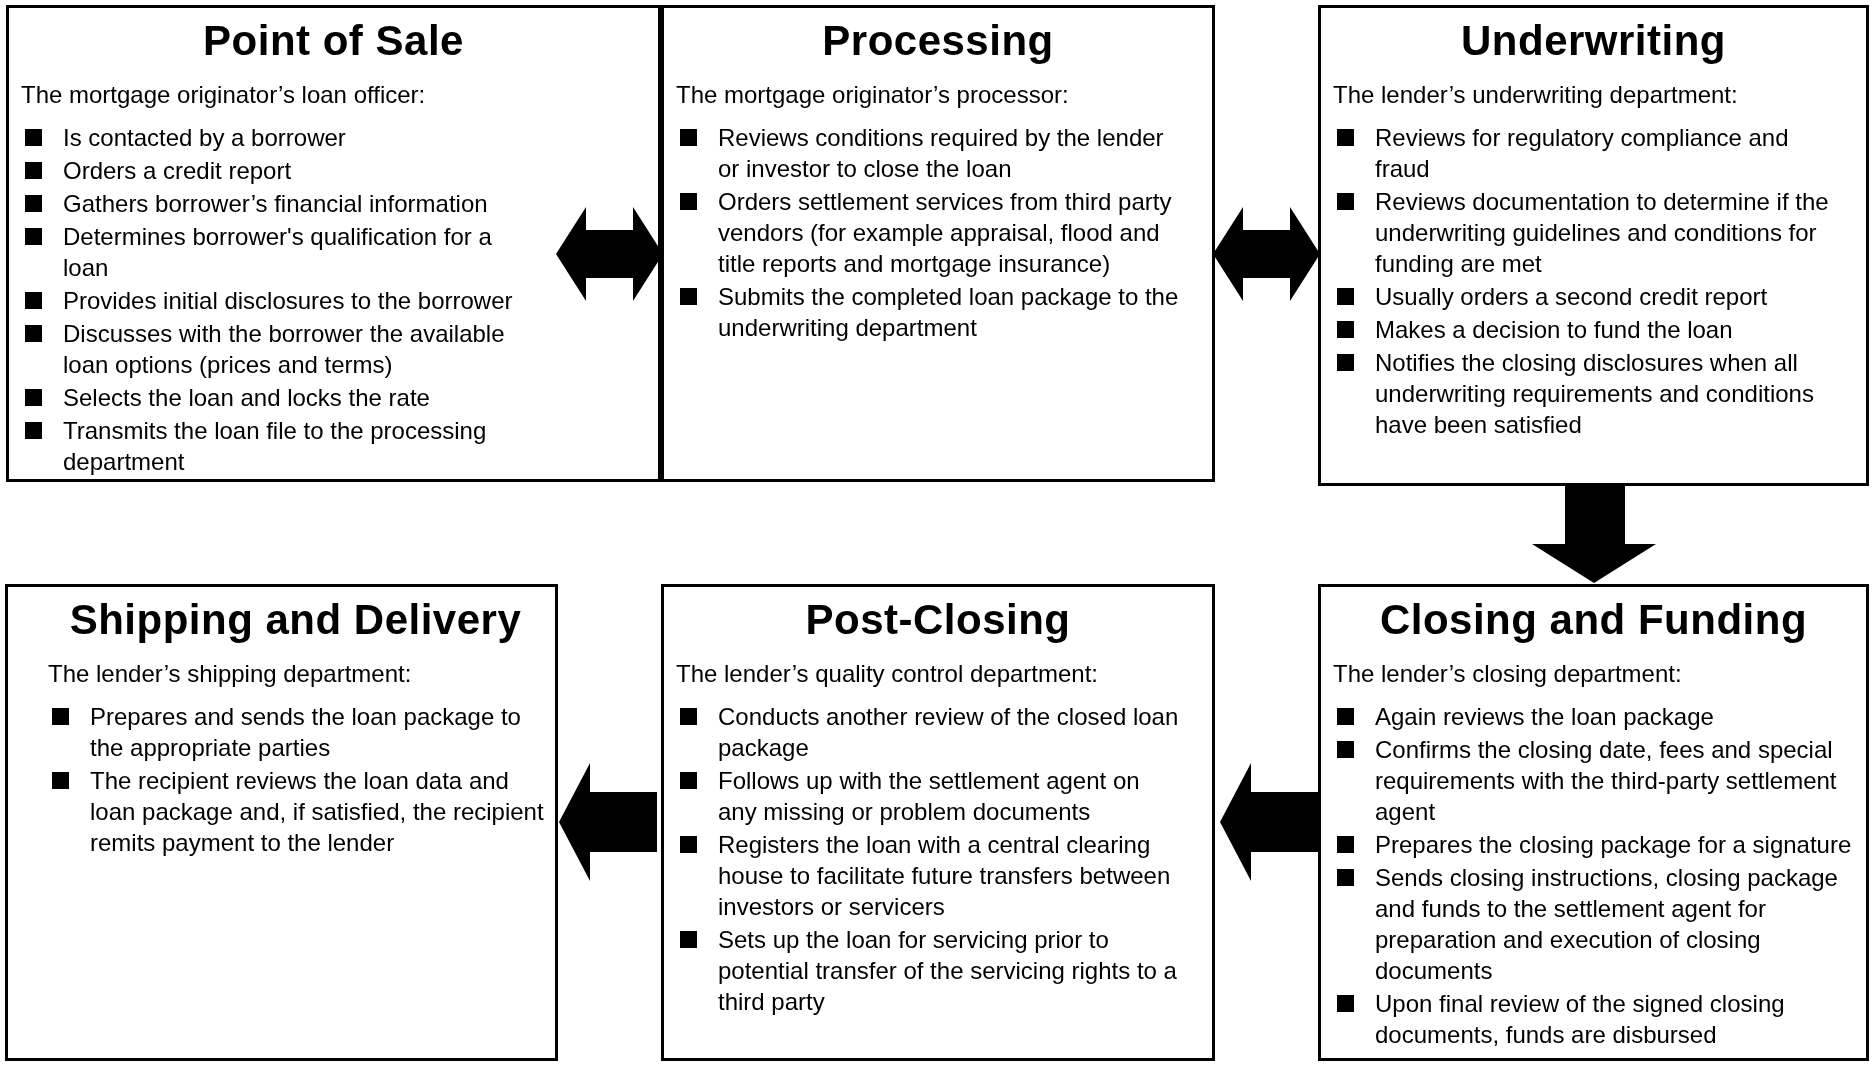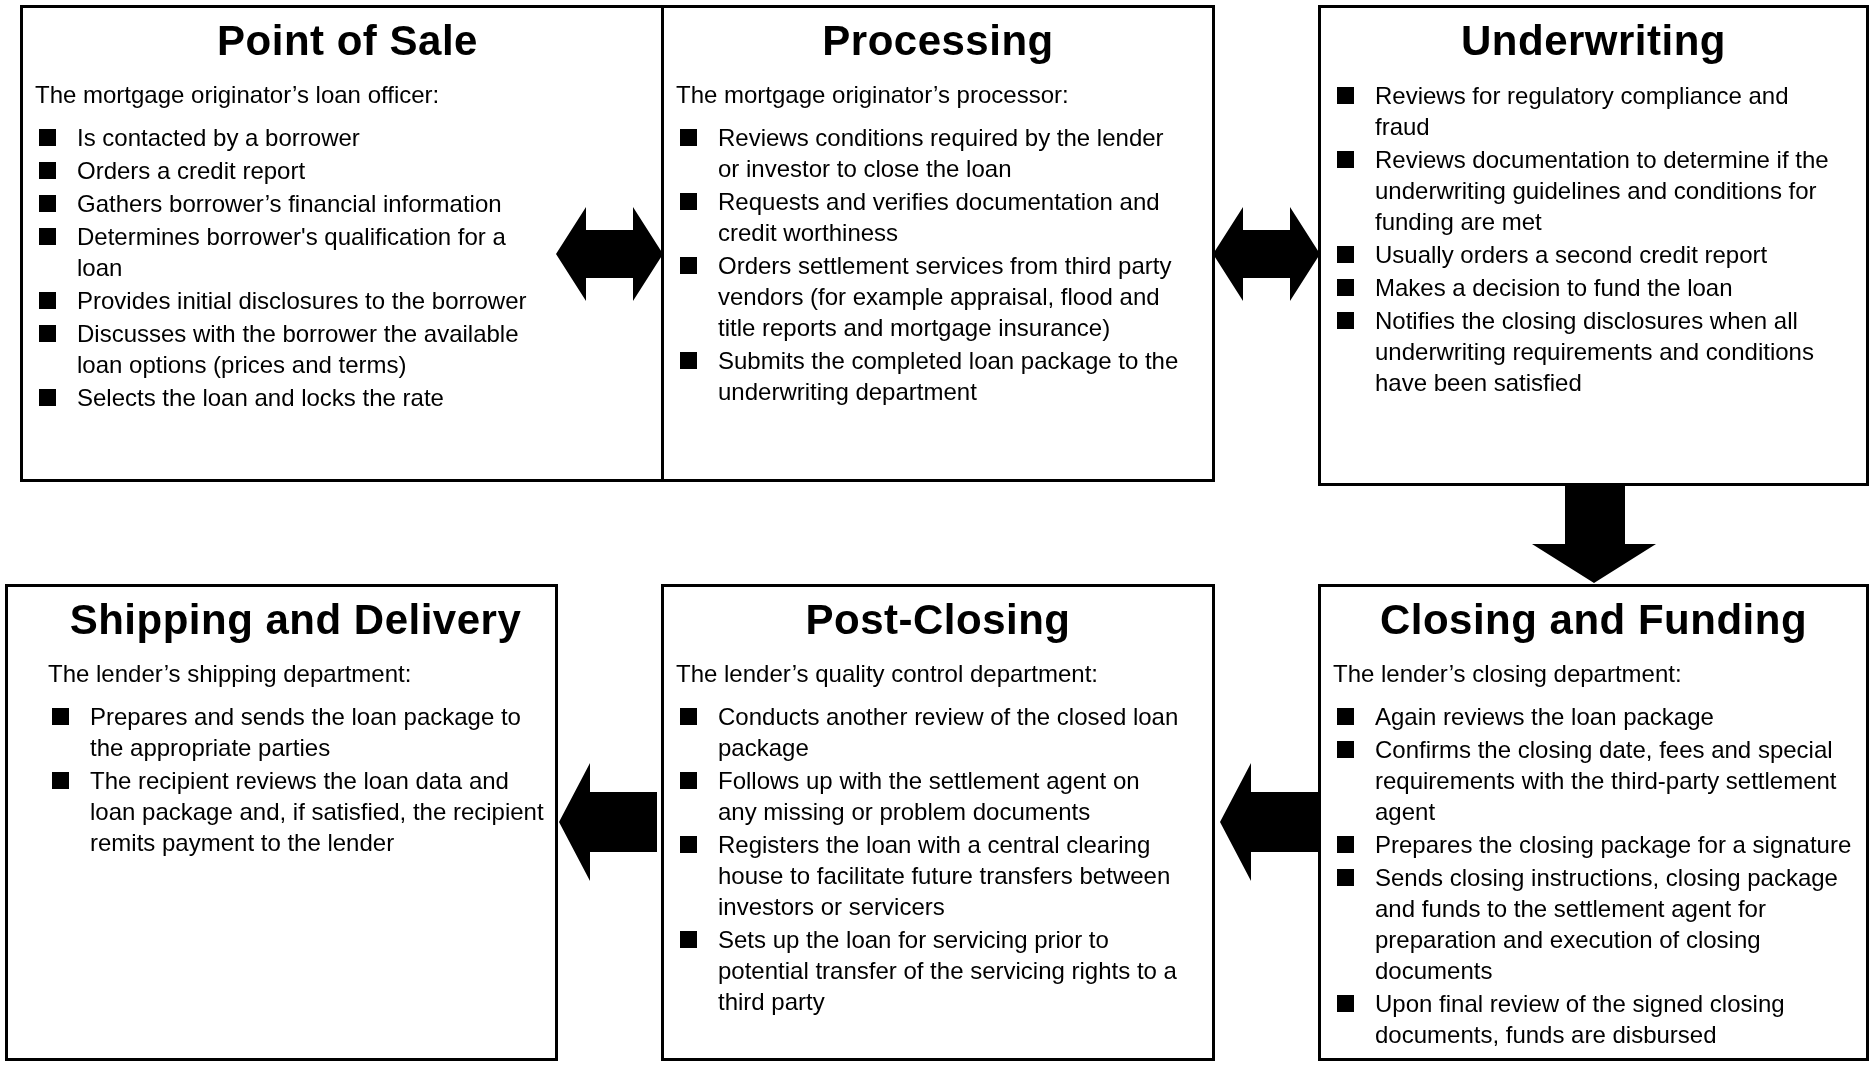--- a/index.html
+++ b/index.html
@@ -50,21 +50,21 @@
     top: 7px;
     width: 17px;
     height: 17px;
     background: #000000;
   }
   .txt { white-space: pre-line; }
   .arrow { position: absolute; }
   .arrow svg { display: block; }
 
   
-  #b1 { left: 20px;    top: 5px;   width: 655px; height: 477px; }
+  #b1 { left: 6px;    top: 5px;   width: 655px; height: 477px; }
   #b2 { left: 661px;  top: 5px;   width: 554px; height: 477px; }
   #b3 { left: 1318px; top: 5px;   width: 551px; height: 481px; }
   #b4 { left: 5px;    top: 584px; width: 553px; height: 477px; padding-left: 36px; }
   #b5 { left: 661px;  top: 584px; width: 554px; height: 477px; }
   #b6 { left: 1318px; top: 584px; width: 551px; height: 477px; }
 
   
   #a1 { left: 556px;  top: 204px; }
   #a2 { left: 1213px; top: 204px; }
   #a3 { left: 1532px; top: 484px; }
@@ -82,41 +82,42 @@
     <ul class="blist">
       <li><span class="sq"></span><span class="txt">Is contacted by a borrower</span></li>
       <li><span class="sq"></span><span class="txt">Orders a credit report</span></li>
       <li><span class="sq"></span><span class="txt">Gathers borrower’s financial information</span></li>
       <li><span class="sq"></span><span class="txt">Determines borrower's qualification for a
 loan</span></li>
       <li><span class="sq"></span><span class="txt">Provides initial disclosures to the borrower</span></li>
       <li><span class="sq"></span><span class="txt">Discusses with the borrower the available
 loan options (prices and terms)</span></li>
       <li><span class="sq"></span><span class="txt">Selects the loan and locks the rate</span></li>
+      <li><span class="sq"></span><span class="txt">Transmits the loan file to the processing
+department</span></li>
     </ul>
   </div>
 
   <div class="box" id="b2">
     <h2>Processing</h2>
     <p class="intro">The mortgage originator’s processor:</p>
     <ul class="blist">
       <li><span class="sq"></span><span class="txt">Reviews conditions required by the lender
 or investor to close the loan</span></li>
-      <li><span class="sq"></span><span class="txt">Requests and verifies documentation and
-credit worthiness</span></li>
       <li><span class="sq"></span><span class="txt">Orders settlement services from third party
 vendors (for example appraisal, flood and
 title reports and mortgage insurance)</span></li>
       <li><span class="sq"></span><span class="txt">Submits the completed loan package to the
 underwriting department</span></li>
     </ul>
   </div>
 
   <div class="box" id="b3">
     <h2>Underwriting</h2>
+    <p class="intro">The lender’s underwriting department:</p>
     <ul class="blist">
       <li><span class="sq"></span><span class="txt">Reviews for regulatory compliance and
 fraud</span></li>
       <li><span class="sq"></span><span class="txt">Reviews documentation to determine if the
 underwriting guidelines and conditions for
 funding are met</span></li>
       <li><span class="sq"></span><span class="txt">Usually orders a second credit report</span></li>
       <li><span class="sq"></span><span class="txt">Makes a decision to fund the loan</span></li>
       <li><span class="sq"></span><span class="txt">Notifies the closing disclosures when all
 underwriting requirements and conditions

